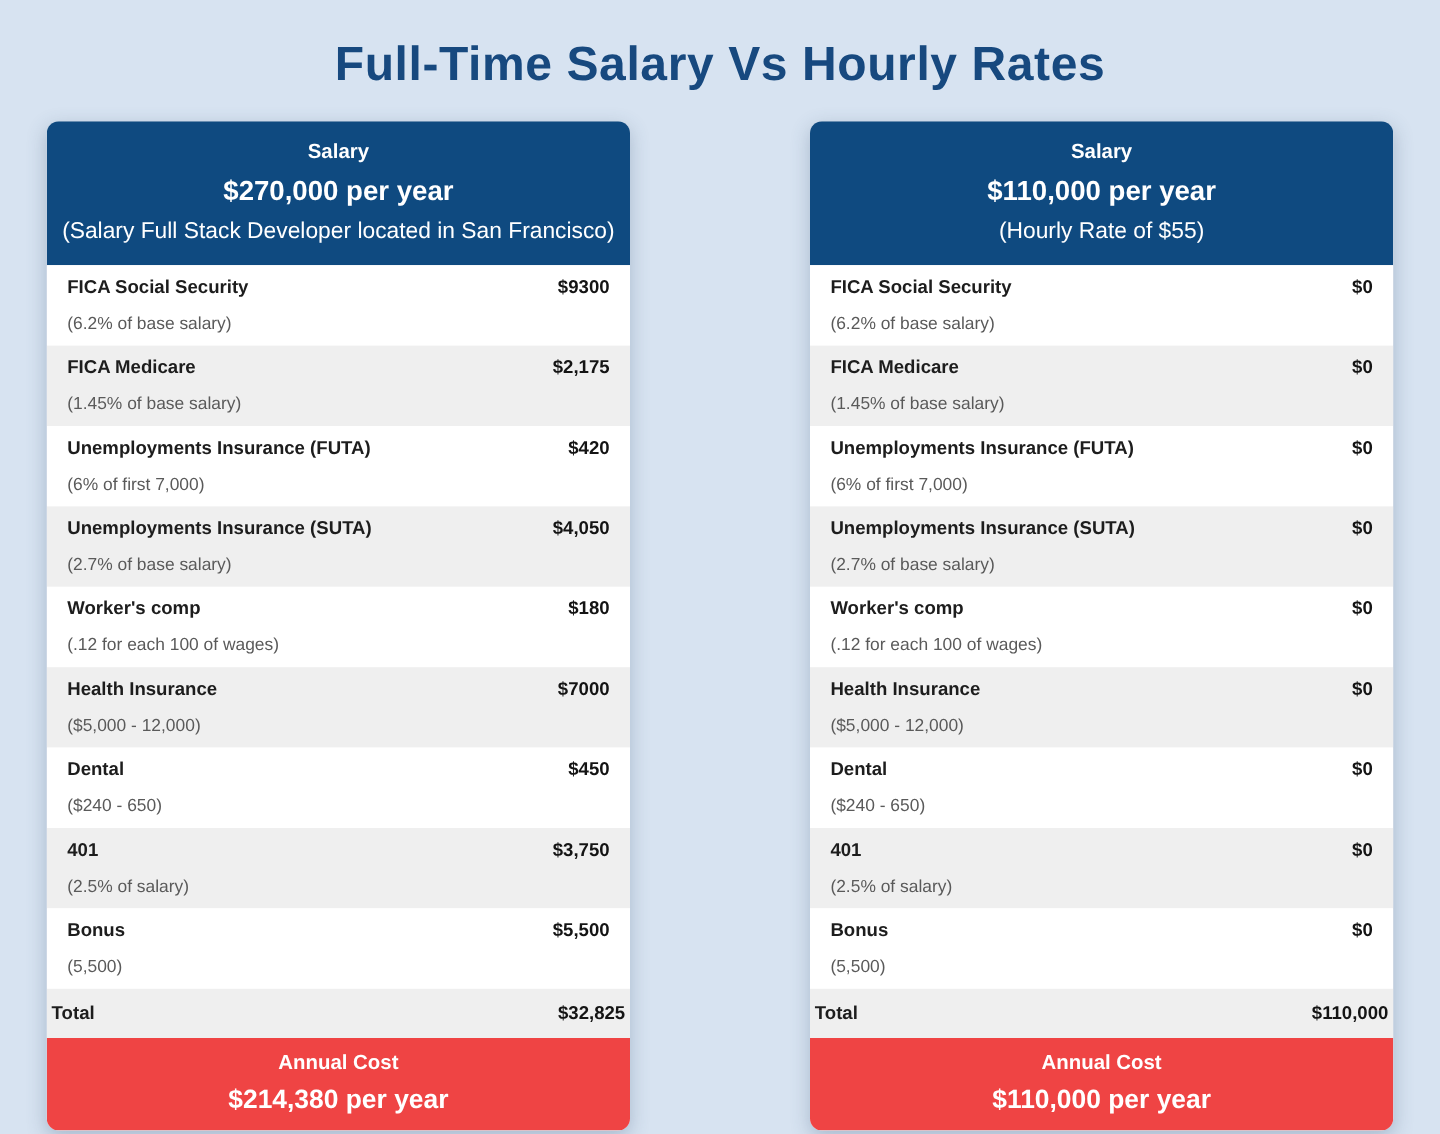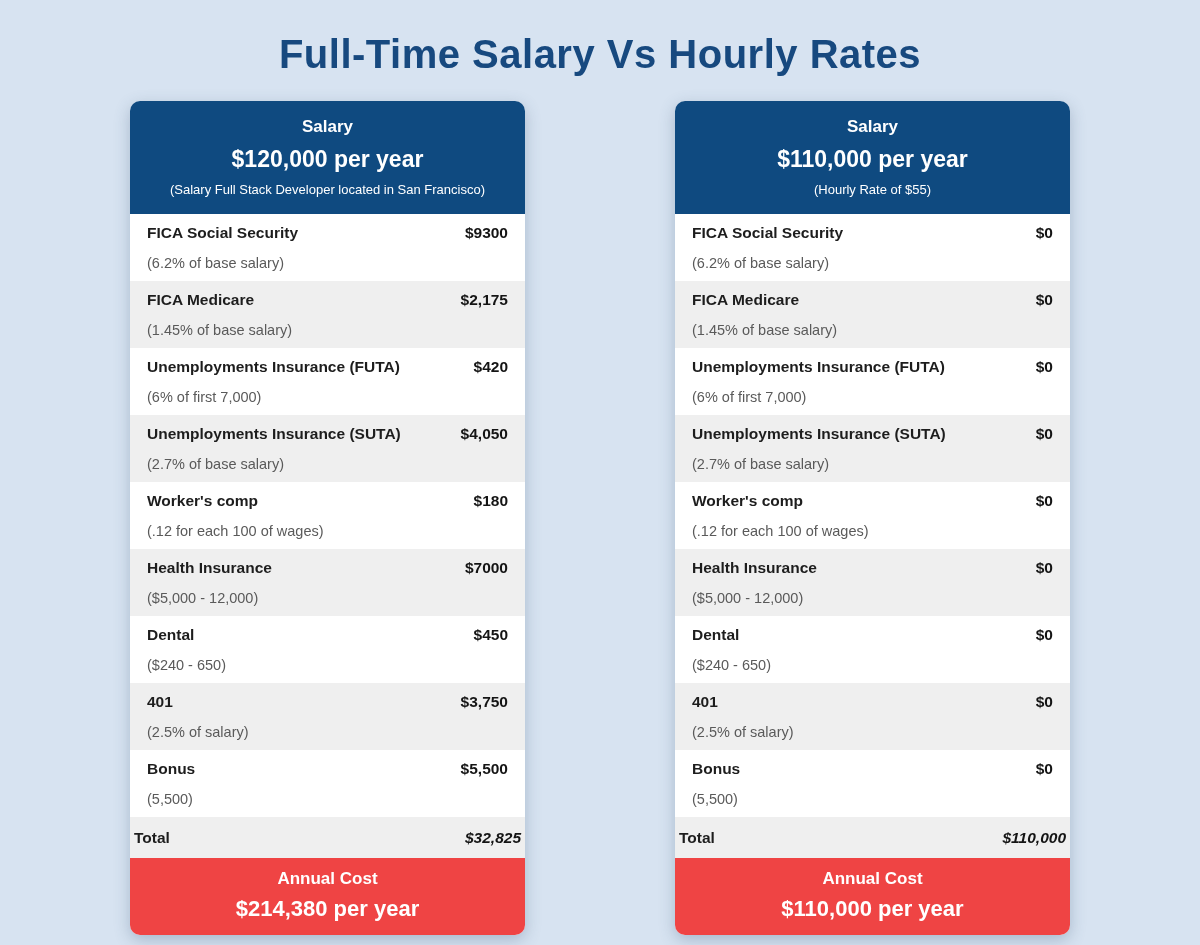--- a/index.html
+++ b/index.html
@@ -16,76 +16,76 @@
     font-weight: 700;
     letter-spacing: 0.5px;
     color: #17497f;
   }
   .cards {
     display: flex;
     justify-content: center;
     gap: 150px;
   }
   .card {
-    width: 395px;
+    width: 486px;
     border-radius: 10px;
     overflow: hidden;
     box-shadow: 0 5px 16px rgba(60, 85, 120, 0.30);
     background: #ffffff;
   }
   .card-header {
     background: #0f4a80;
     color: #ffffff;
     text-align: center;
     padding: 16px 6px 17px 6px;
   }
   .hdr-label    { font-size: 17px; font-weight: 700; margin-bottom: 9px; }
   .hdr-amount   { font-size: 23px; font-weight: 700; margin-bottom: 9px; }
-  .hdr-note     { font-size: 13px; font-weight: 400; }
+  .hdr-note     { font-size: 19px; font-weight: 400; }
   .rows .row {
     display: flex;
     justify-content: space-between;
     min-height: 65px;
     padding: 10px 17px;
     background: #ffffff;
   }
   .rows .row:nth-child(even) { background: #efefef; }
   .row-label  { font-size: 15.5px; font-weight: 700; color: #1d1d1d; }
   .row-detail { font-size: 14.5px; font-weight: 400; color: #5a5a5a; margin-top: 13px; }
   .row-value  { font-size: 15.5px; font-weight: 700; color: #141414; white-space: nowrap; padding-left: 10px; }
   .total-row {
     display: flex;
     justify-content: space-between;
     align-items: center;
     min-height: 41px;
     padding: 8px 4px;
     background: #efefef;
   }
   .total-label { font-size: 15.5px; font-weight: 700; color: #1d1d1d; }
-  .total-value { font-size: 15.5px; font-weight: 700; color: #141414; font-style: italic; }
+  .total-value { font-size: 15.5px; font-weight: 700; color: #141414; }
   .card-footer {
     background: #ef4444;
     color: #ffffff;
     text-align: center;
     padding: 11px 6px 13px 6px;
   }
   .ftr-label  { font-size: 17px; font-weight: 700; margin-bottom: 7px; }
   .ftr-amount { font-size: 22px; font-weight: 700; }
 </style>
 </head>
 <body>
 
 <h1 class="page-title">Full-Time Salary Vs Hourly Rates</h1>
 
 <div class="cards">
 
   <div class="card">
     <div class="card-header">
       <div class="hdr-label">Salary</div>
-      <div class="hdr-amount">$120,000 per year</div>
+      <div class="hdr-amount">$270,000 per year</div>
       <div class="hdr-note">(Salary Full Stack Developer located in San Francisco)</div>
     </div>
     <div class="rows">
       <div class="row">
         <div>
           <div class="row-label">FICA Social Security</div>
           <div class="row-detail">(6.2% of base salary)</div>
         </div>
         <div class="row-value">$9300</div>
       </div>

